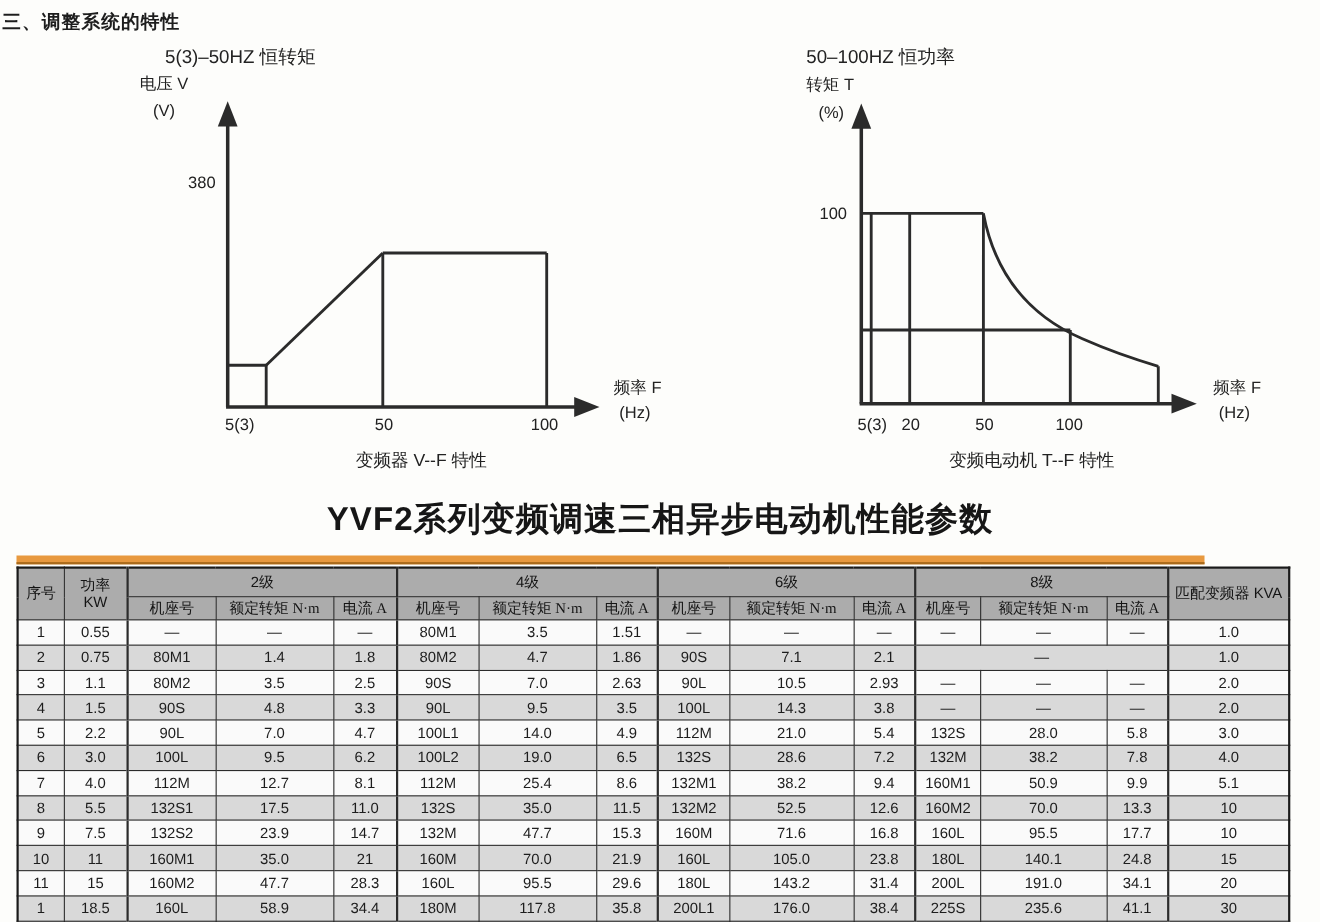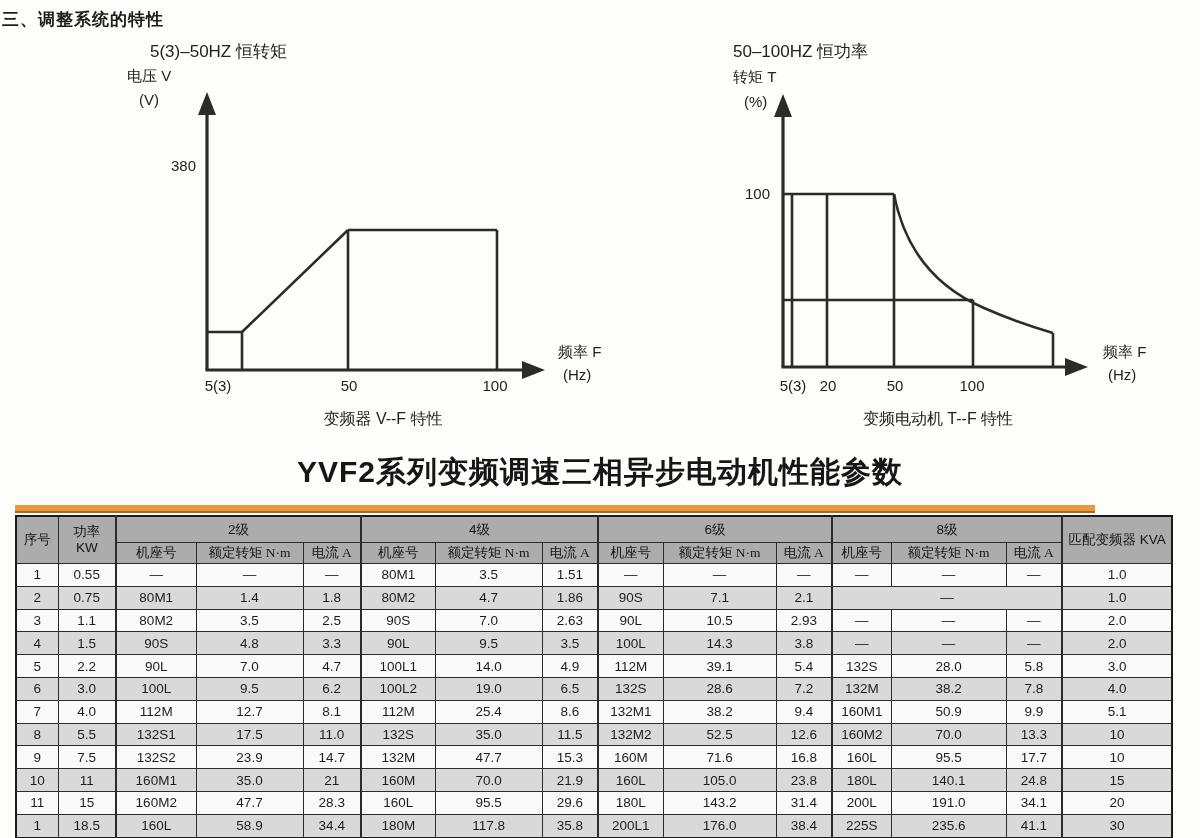--- a/index.html
+++ b/index.html
@@ -219,21 +219,21 @@
         <tr class="norm">
           <td>5</td>
           <td>2.2</td>
           <td class="gsep">90L</td>
           <td>7.0</td>
           <td>4.7</td>
           <td class="gsep">100L1</td>
           <td>14.0</td>
           <td>4.9</td>
           <td class="gsep">112M</td>
-          <td>39.1</td>
+          <td>21.0</td>
           <td>5.4</td>
           <td class="gsep">132S</td>
           <td>28.0</td>
           <td>5.8</td>
           <td class="gsep">3.0</td>
         </tr>
         <tr class="alt">
           <td>6</td>
           <td>3.0</td>
           <td class="gsep">100L</td>

